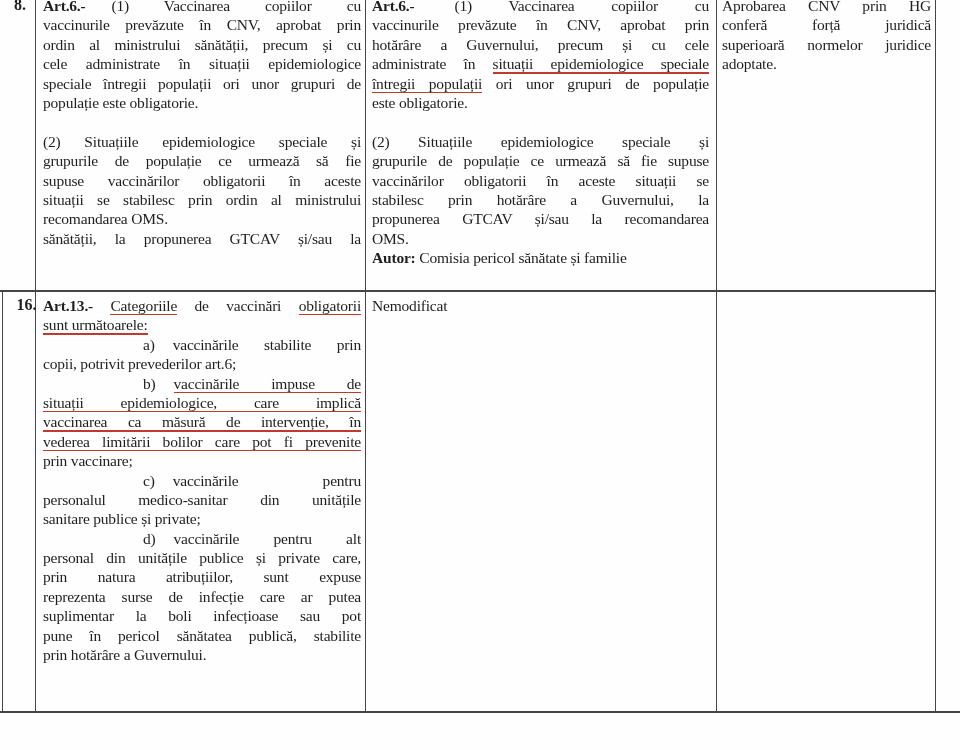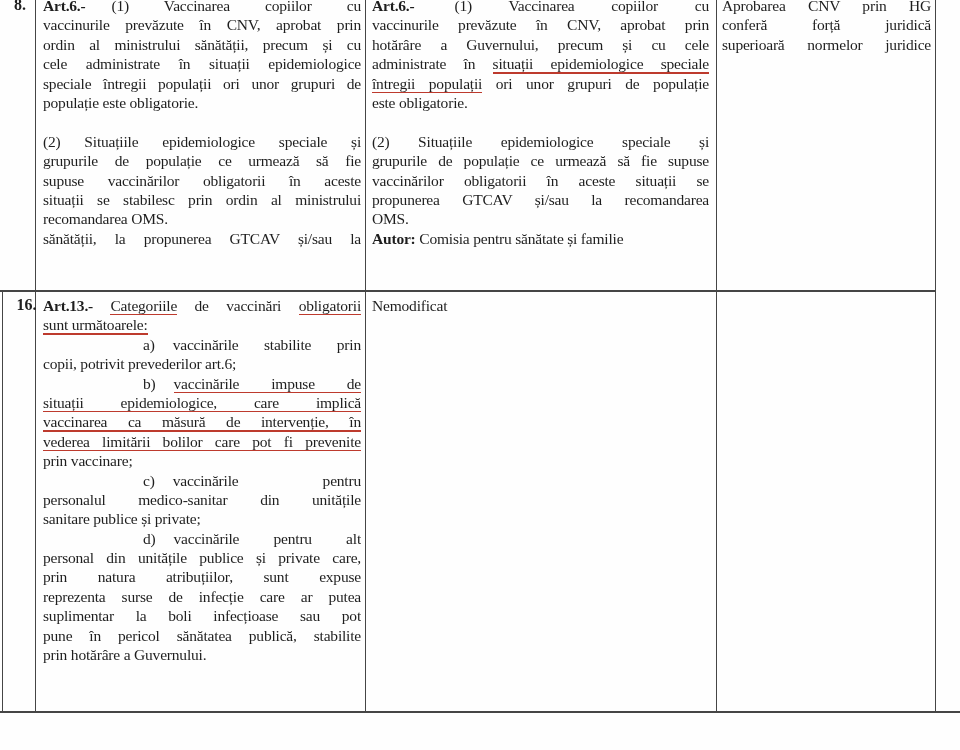--- a/index.html
+++ b/index.html
@@ -70,28 +70,30 @@
       <div class="ln just"><span class="b">Art.6.-</span><span class="sp" style="width: 40px;"></span><span>(1) Vaccinarea copiilor cu</span></div>
       <div class="ln just"><span>vaccinurile prevăzute în CNV, aprobat prin</span></div>
       <div class="ln just"><span>hotărâre a Guvernului, precum și cu cele</span></div>
       <div class="ln just"><span>administrate în </span><span class="rl">situații epidemiologice speciale</span></div>
       <div class="ln just"><span class="rl">întregii populații</span><span> ori unor grupuri de populație</span></div>
       <div class="ln"><span>este obligatorie.</span></div>
       <div class="ln"></div>
       <div class="ln just"><span>(2) Situațiile epidemiologice speciale și</span></div>
       <div class="ln just"><span>grupurile de populație ce urmează să fie supuse</span></div>
       <div class="ln just"><span>vaccinărilor obligatorii în aceste situații se</span></div>
+      <div class="ln just"><span>stabilesc prin hotărâre a Guvernului, la</span></div>
       <div class="ln just"><span>propunerea GTCAV și/sau la recomandarea</span></div>
       <div class="ln"><span>OMS.</span></div>
-      <div class="ln"><span class="b">Autor:</span><span> Comisia pentru sănătate și familie</span></div>
+      <div class="ln"><span class="b">Autor:</span><span> Comisia pericol sănătate și familie</span></div>
     </div>
   <div class="cell" id="cell-r0-justification" style="left:722px;top:-4px;width:209px;">
       <div class="ln just"><span>Aprobarea CNV prin HG</span></div>
       <div class="ln just"><span>conferă forță juridică</span></div>
       <div class="ln just"><span>superioară normelor juridice</span></div>
+      <div class="ln"><span>adoptate.</span></div>
     </div>
 
   <div class="cell" id="cell-r1-original" style="left:43px;top:296px;width:318px;">
       <div class="ln just"><span class="b">Art.13.- </span><span class="rl">Categoriile</span><span> de vaccinări </span><span class="rl">obligatorii</span></div>
       <div class="ln"><span class="rl">sunt următoarele:</span></div>
       <div class="ln just" style="padding-left: 100px;"><span>a)</span><span class="sp" style="width: 18px;"></span><span>vaccinările stabilite prin</span></div>
       <div class="ln"><span>copii, potrivit prevederilor art.6;</span></div>
       <div class="ln just" style="padding-left: 100px;"><span>b)</span><span class="sp" style="width: 18px;"></span><span class="rl">vaccinările impuse de</span></div>
       <div class="ln just"><span class="rl">situații epidemiologice, care implică</span></div>
       <div class="ln just"><span class="rl">vaccinarea ca măsură de intervenție, în</span></div>

